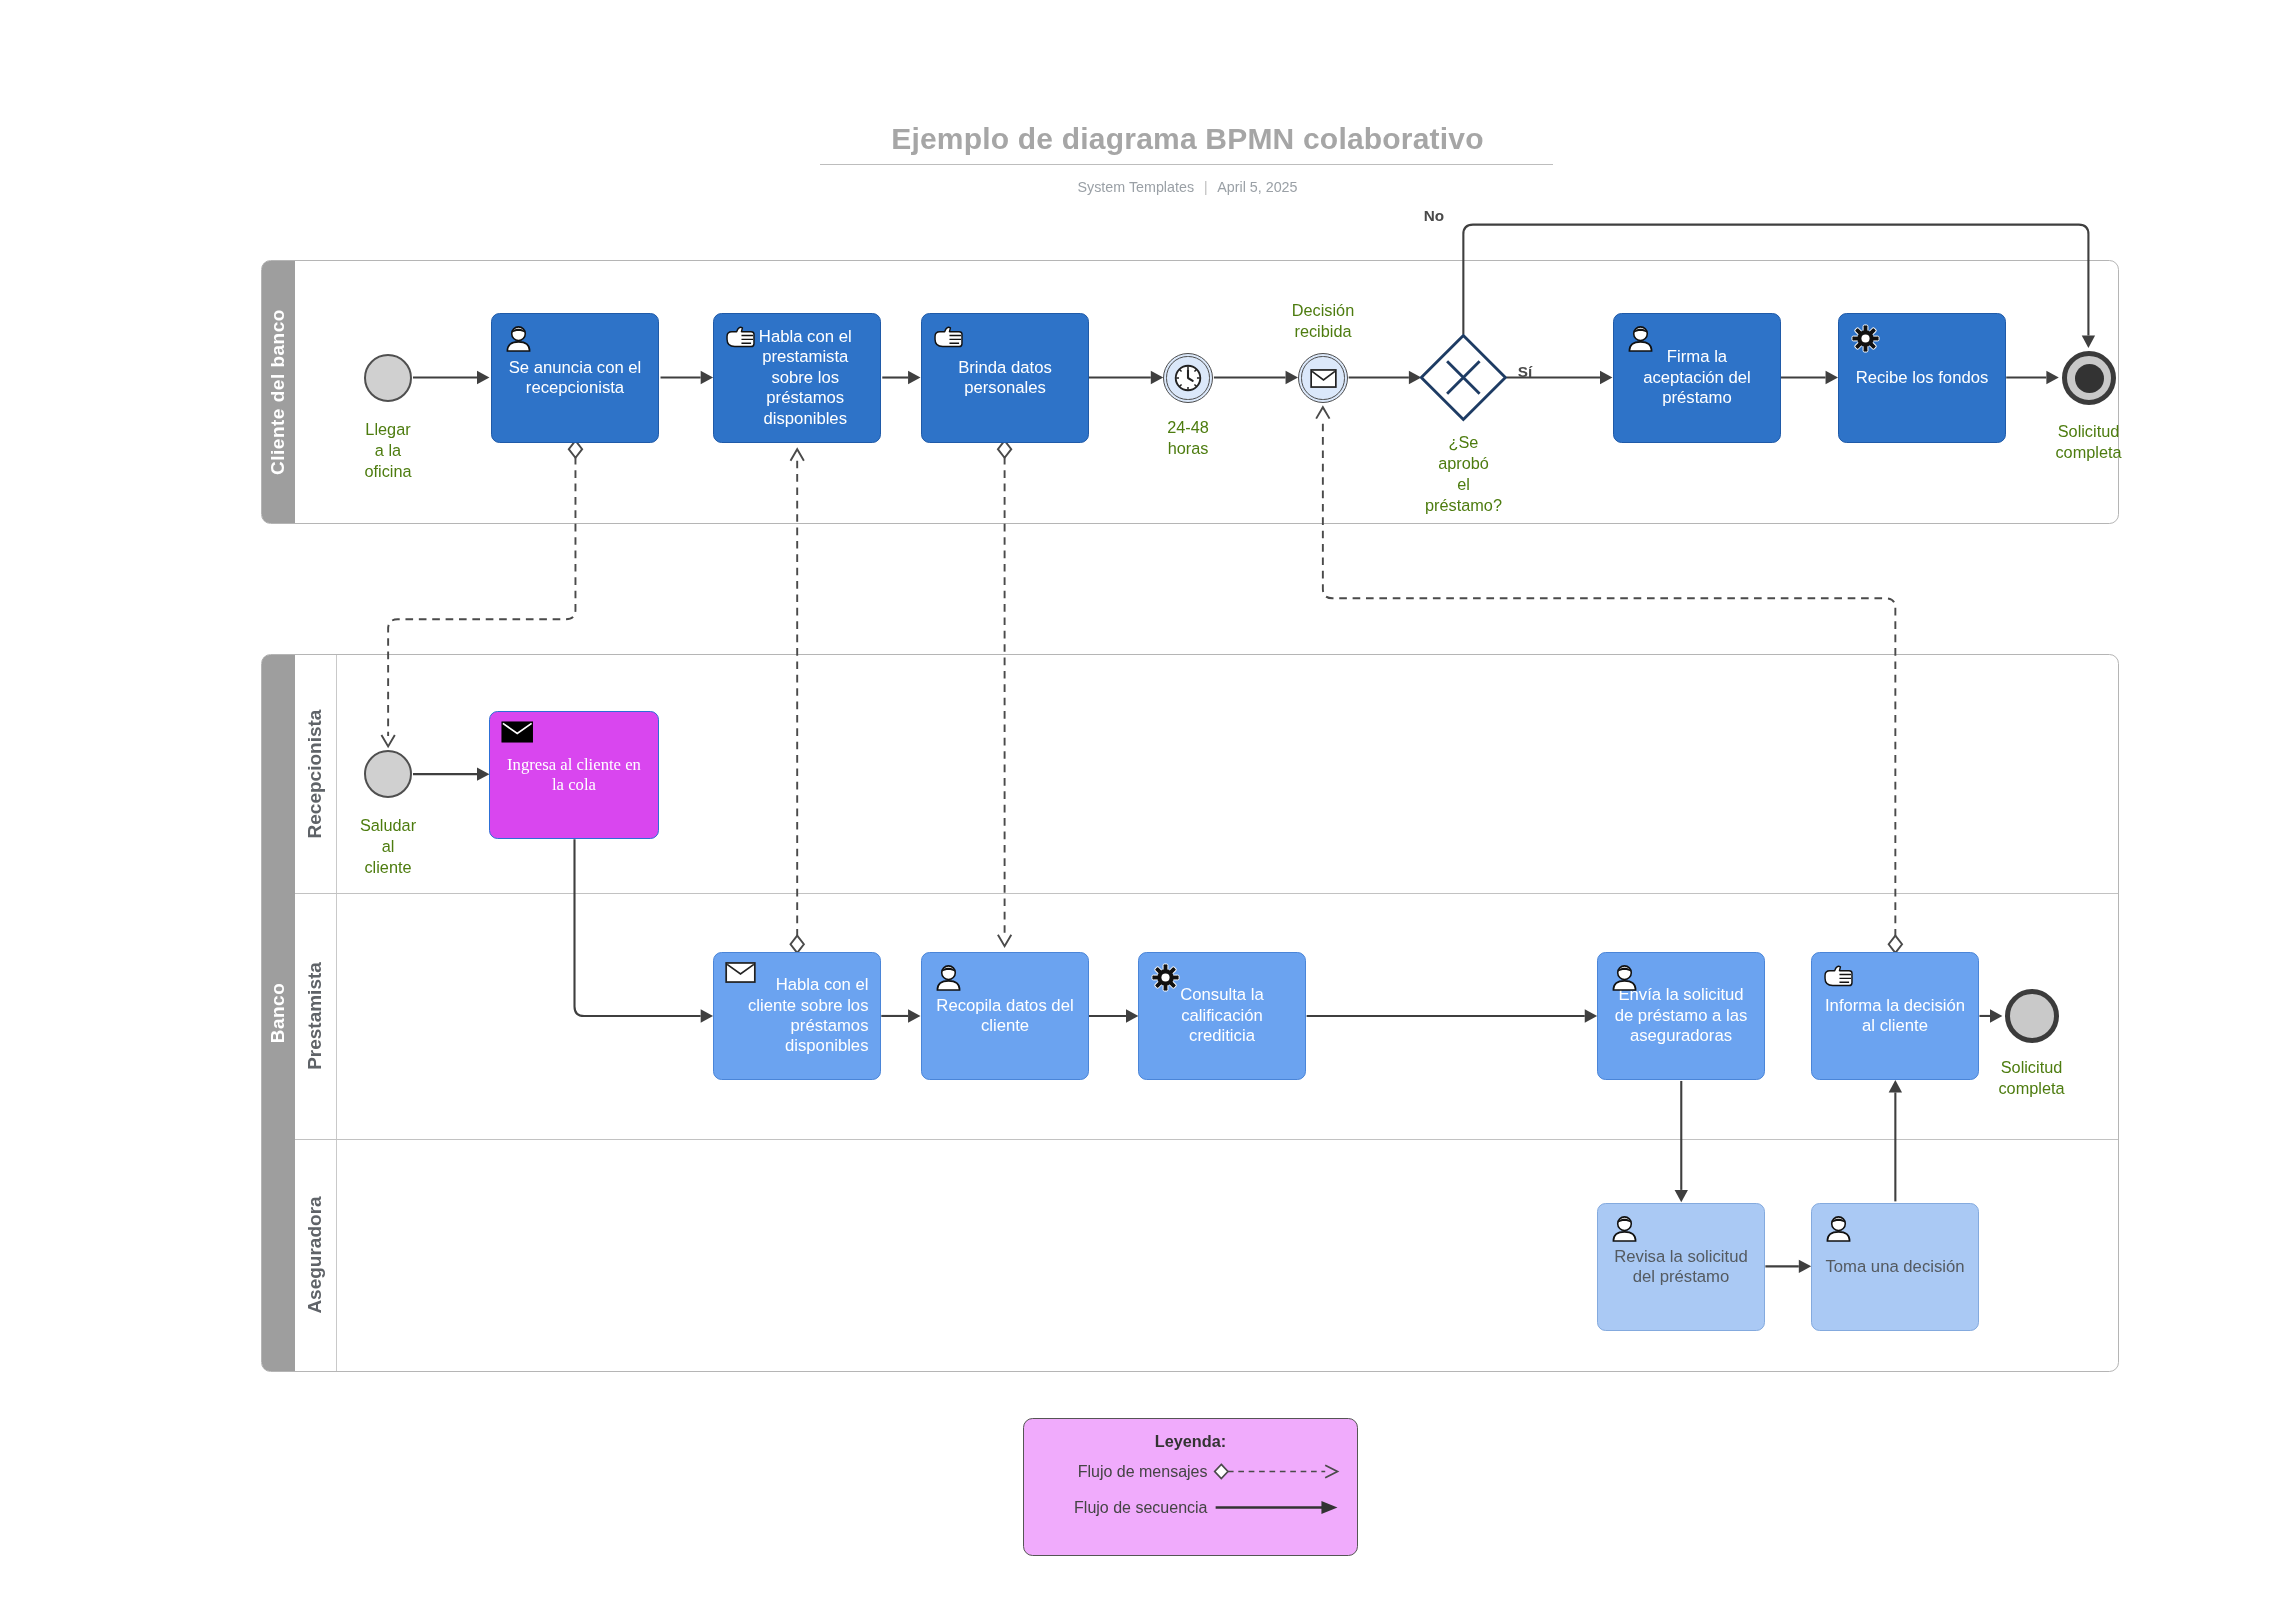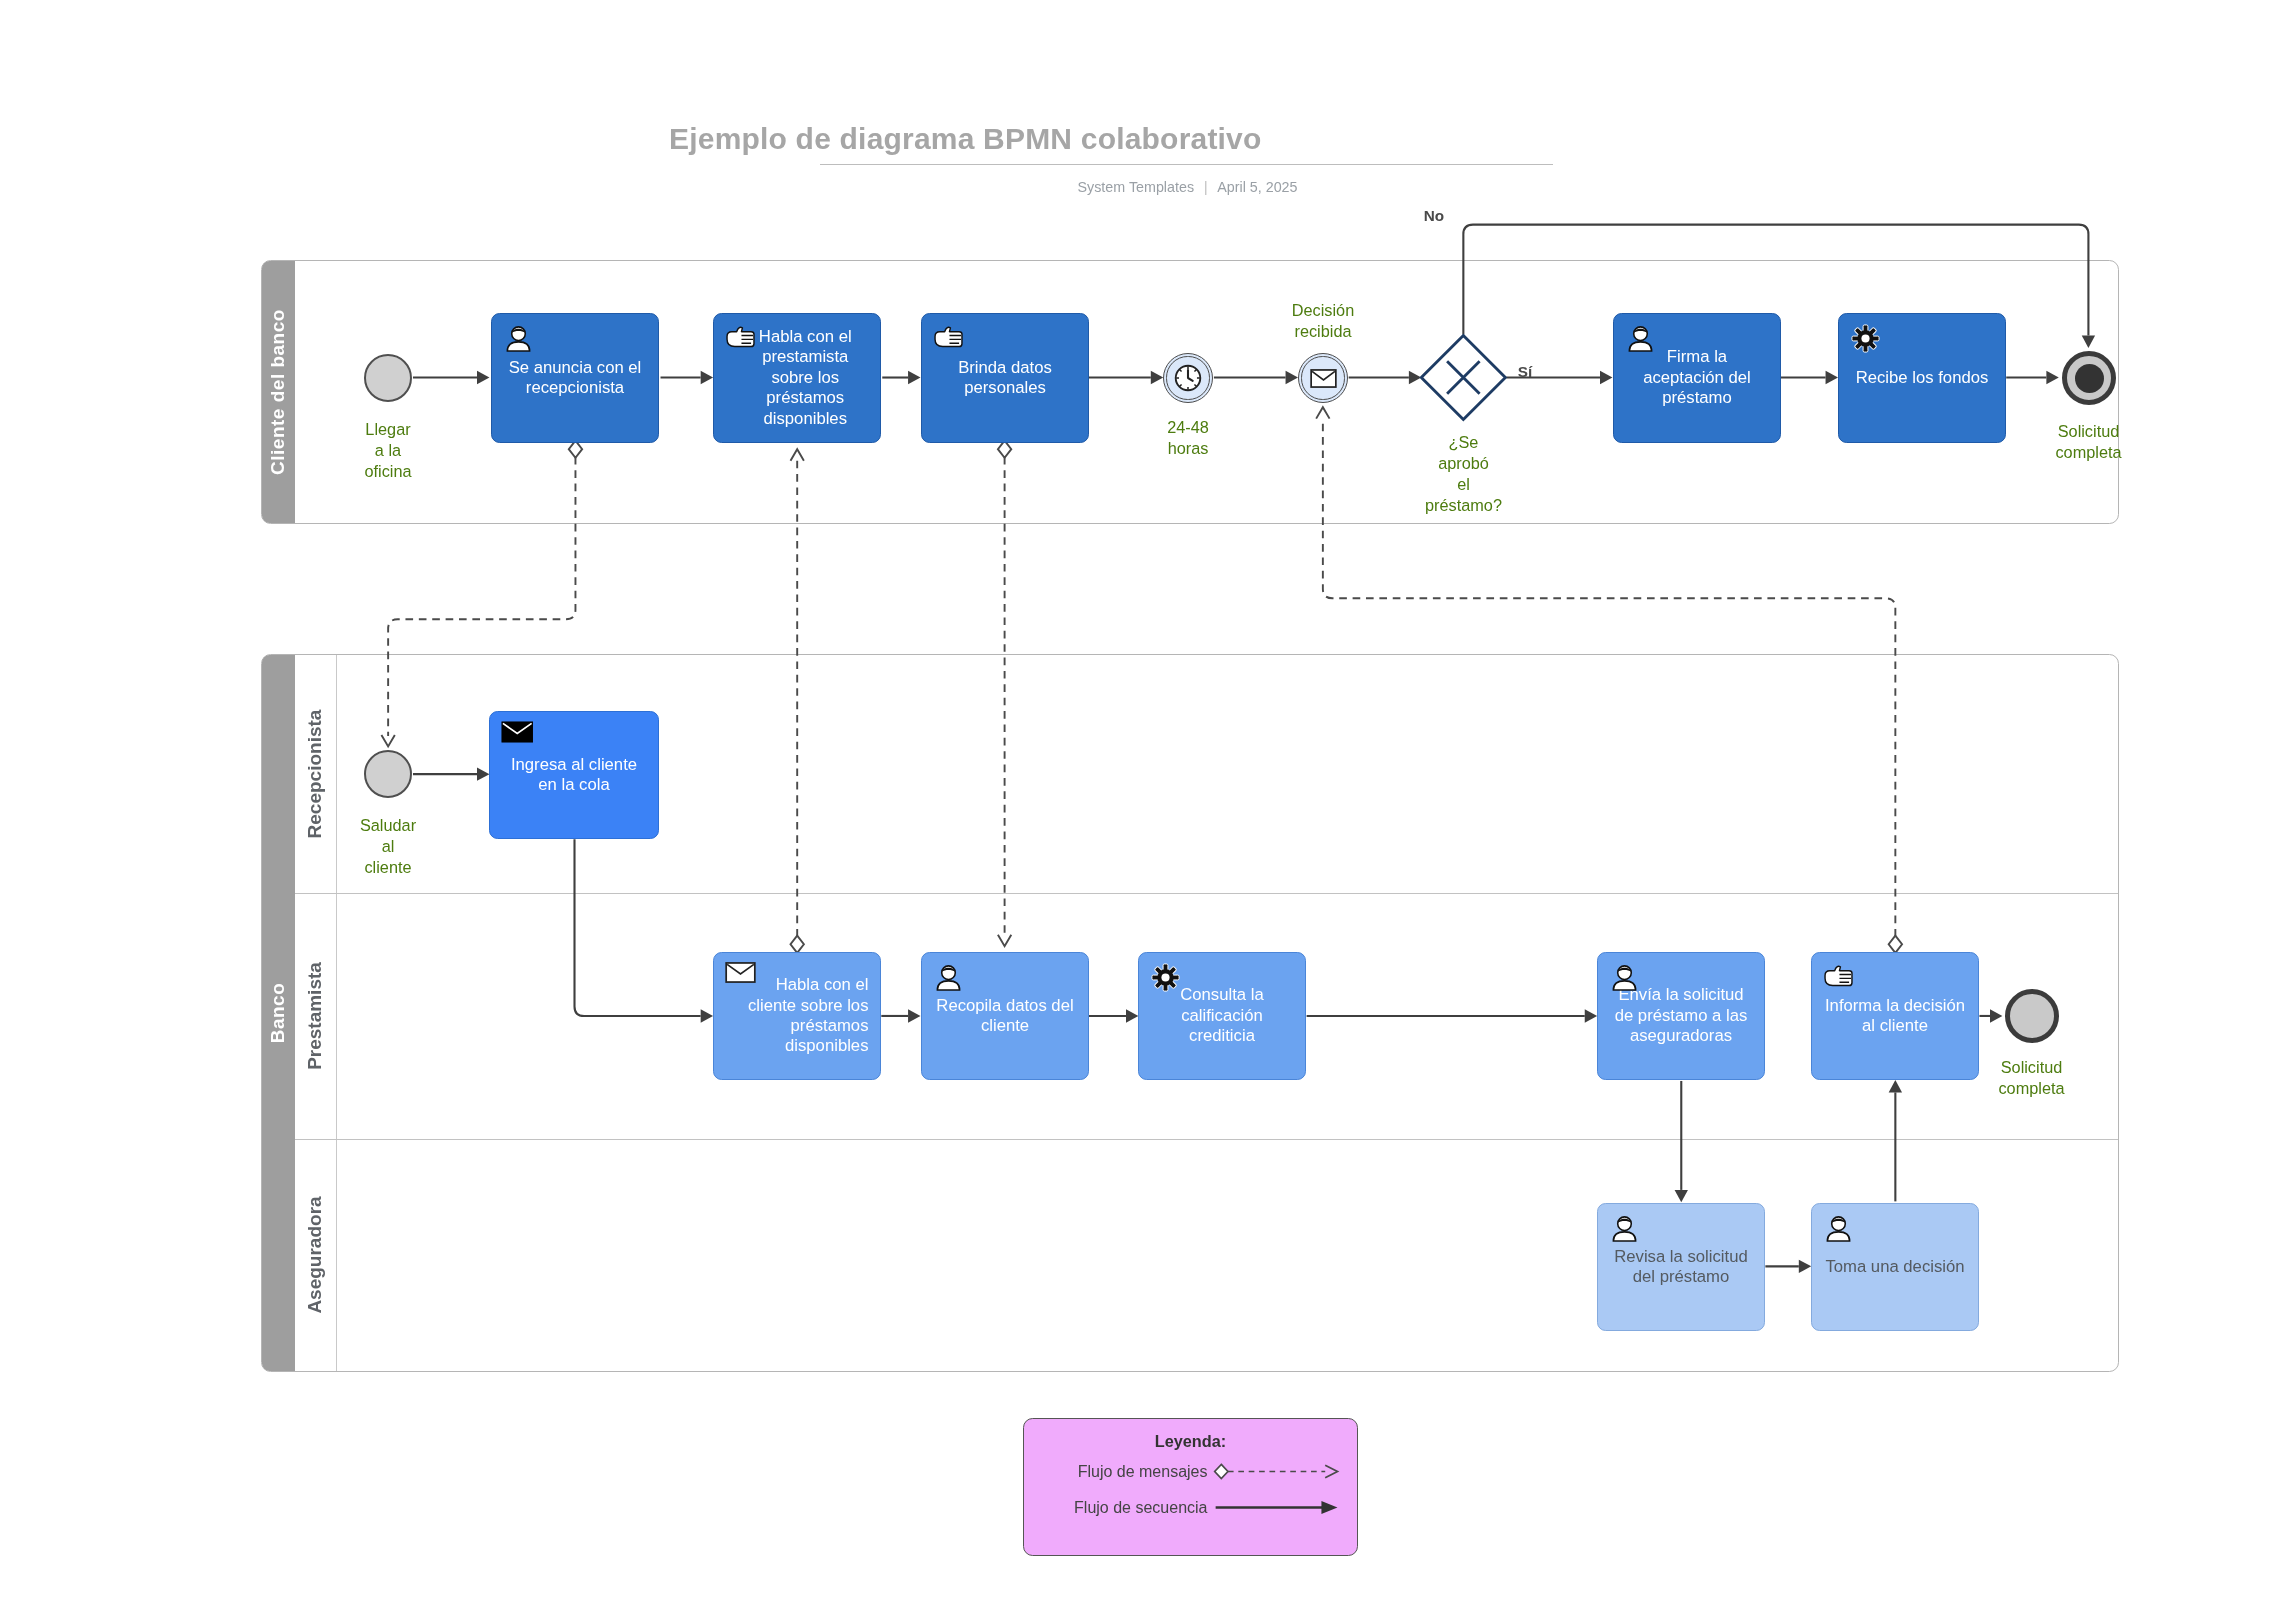--- a/index.html
+++ b/index.html
@@ -1,20 +1,20 @@
 <!DOCTYPE html>
 <html><head>
 <meta charset="utf-8">
 <style>
   html,body{margin:0;padding:0;background:#ffffff;}
   body{width:2294px;height:1620px;overflow:hidden;font-family:"Liberation Sans",sans-serif;position:relative;}
   #canvas{position:absolute;left:0;top:0;width:2294px;height:1620px;}
 
   
-  .title{position:absolute;left:669px;top:122px;width:1037px;text-align:left;
+  .title{position:absolute;left:669px;top:122px;width:1037px;text-align:center;
          font-size:30px;font-weight:bold;color:#a6a6a6;letter-spacing:0.2px;}
   .title-rule{position:absolute;left:820px;top:164px;width:733px;height:0;border-top:1.9px solid #bdbdbd;}
   .subtitle{position:absolute;left:669px;top:178px;width:1037px;text-align:center;
             font-size:14.3px;color:#9aa0a6;}
   .subtitle .sep{color:#c4c4c4;padding:0 9.6px;font-size:15.3px;}
 
   
   .pool{position:absolute;border:1.9px solid #b5b5b5;border-radius:9.6px;background:#fff;box-sizing:border-box;}
   .pool-strip{position:absolute;left:0;top:0;bottom:0;width:32.5px;background:#9e9e9e;
               border-radius:7.6px 0 0 7.6px;}
@@ -25,21 +25,21 @@
   .lane-name{position:absolute;left:32.5px;width:41px;}
   .lane-name .vlabel{color:#5f6368;font-size:19px;}
   .lane-divider{position:absolute;height:0;border-top:1.4px solid #c2c2c2;}
 
   
   .task{position:absolute;border-radius:8.6px;box-sizing:border-box;display:flex;align-items:center;
         justify-content:center;text-align:center;color:#fff;font-size:16.7px;line-height:1.22;
         padding:7.6px 11.5px;}
   .task .icon{position:absolute;top:8.6px;left:10.5px;}
   .task-dark  {background:#2e73c8;border:1.4px solid #1f5aa8;}
-  .task-bright{background:#3b82f6;border:1.4px solid #2c6fd6;}
+  .task-bright{background:#d946ef;border:1.4px solid #2c6fd6;font-family:Liberation Serif, serif;}
   .task-med   {background:#6ba3f0;border:1.4px solid #4a85d8;}
   .task-light {background:#aac9f4;border:1.4px solid #84aade;color:#545a60;}
 
   .evt{position:absolute;border-radius:50%;box-sizing:border-box;}
   .evt-start{background:#d0d0d0;border:2.4px solid #4f4f4f;}
   .evt-mid{background:#dbe8fa;border:1.9px solid #4c4c4c;display:flex;}
   .evt-mid .inner{flex:1;margin:2.4px;border:1.5px solid #4c4c4c;border-radius:50%;
                   display:flex;align-items:center;justify-content:center;}
   .evt-end{background:#c9c9c9;border:5.7px solid #3b3b3b;display:flex;align-items:center;justify-content:center;}
   .evt-end .dot{width:29px;height:29px;border-radius:50%;background:#333333;}

